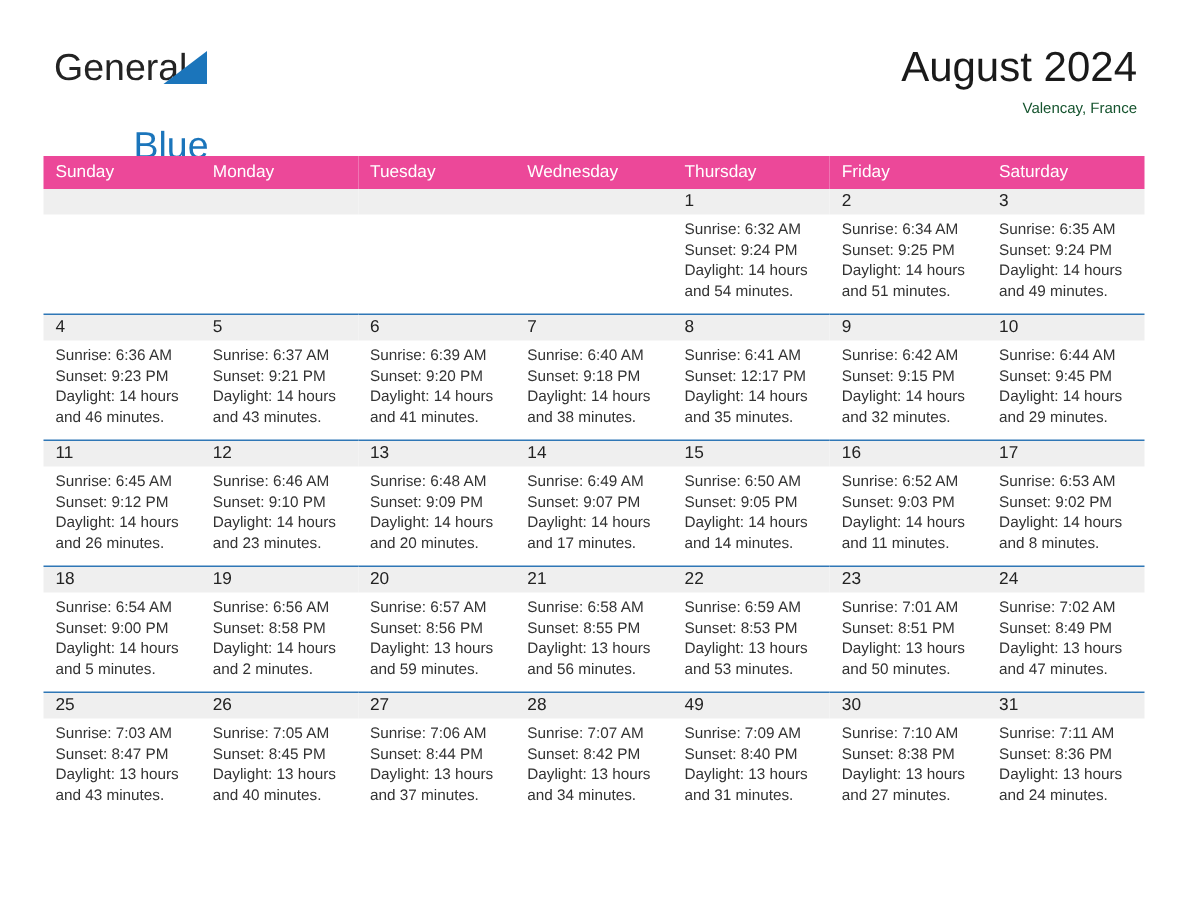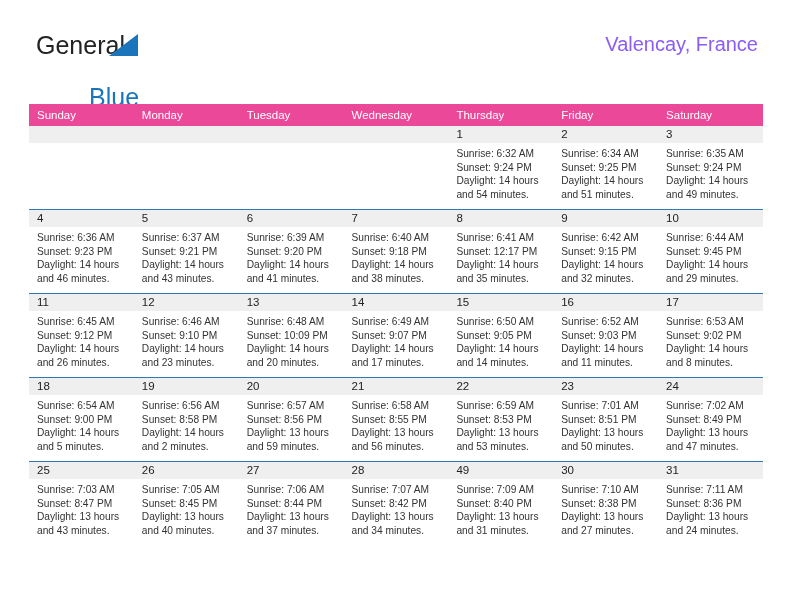--- a/index.html
+++ b/index.html
@@ -69,23 +69,23 @@
     top: 28px;
     text-align: right;
   }
   .cal-title {
     font-size: 28px;
     color: #1a1a1a;
     line-height: 34px;
     white-space: nowrap;
   }
   .cal-sub {
-    margin-top: 7px;
-    font-size: 20px;
-    color: #8b5cf6;
+    margin-top: 2px;
+    font-size: 10px;
+    color: #14532d;
     line-height: 18px;
     white-space: nowrap;
   }
 
   
   .cal {
     position: absolute;
     left: 29px;
     top: 104px;
     width: 734px;
@@ -153,20 +153,21 @@
 
   <div class="top">
 
     <div class="brand">
       <span class="brand-general">General</span>
       <span class="brand-triangle"></span>
       <span class="brand-blue">Blue</span>
     </div>
 
     <div class="title-wrap">
+      <div class="cal-title">August 2024</div>
       <div class="cal-sub">Valencay, France</div>
     </div>
 
   </div>
 
   <table class="cal">
     <thead>
       <tr>
         <th>Sunday</th>
         <th>Monday</th>
@@ -367,21 +368,21 @@
               </div>
             </div>
           </td>
           <td>
             <div class="cell">
               <div class="band">
                 <span class="daynum">13</span>
               </div>
               <div class="lines">
                 <div>Sunrise: 6:48 AM</div>
-                <div>Sunset: 10:09 PM</div>
+                <div>Sunset: 9:09 PM</div>
                 <div>Daylight: 14 hours</div>
                 <div>and 20 minutes.</div>
               </div>
             </div>
           </td>
           <td>
             <div class="cell">
               <div class="band">
                 <span class="daynum">14</span>
               </div>

